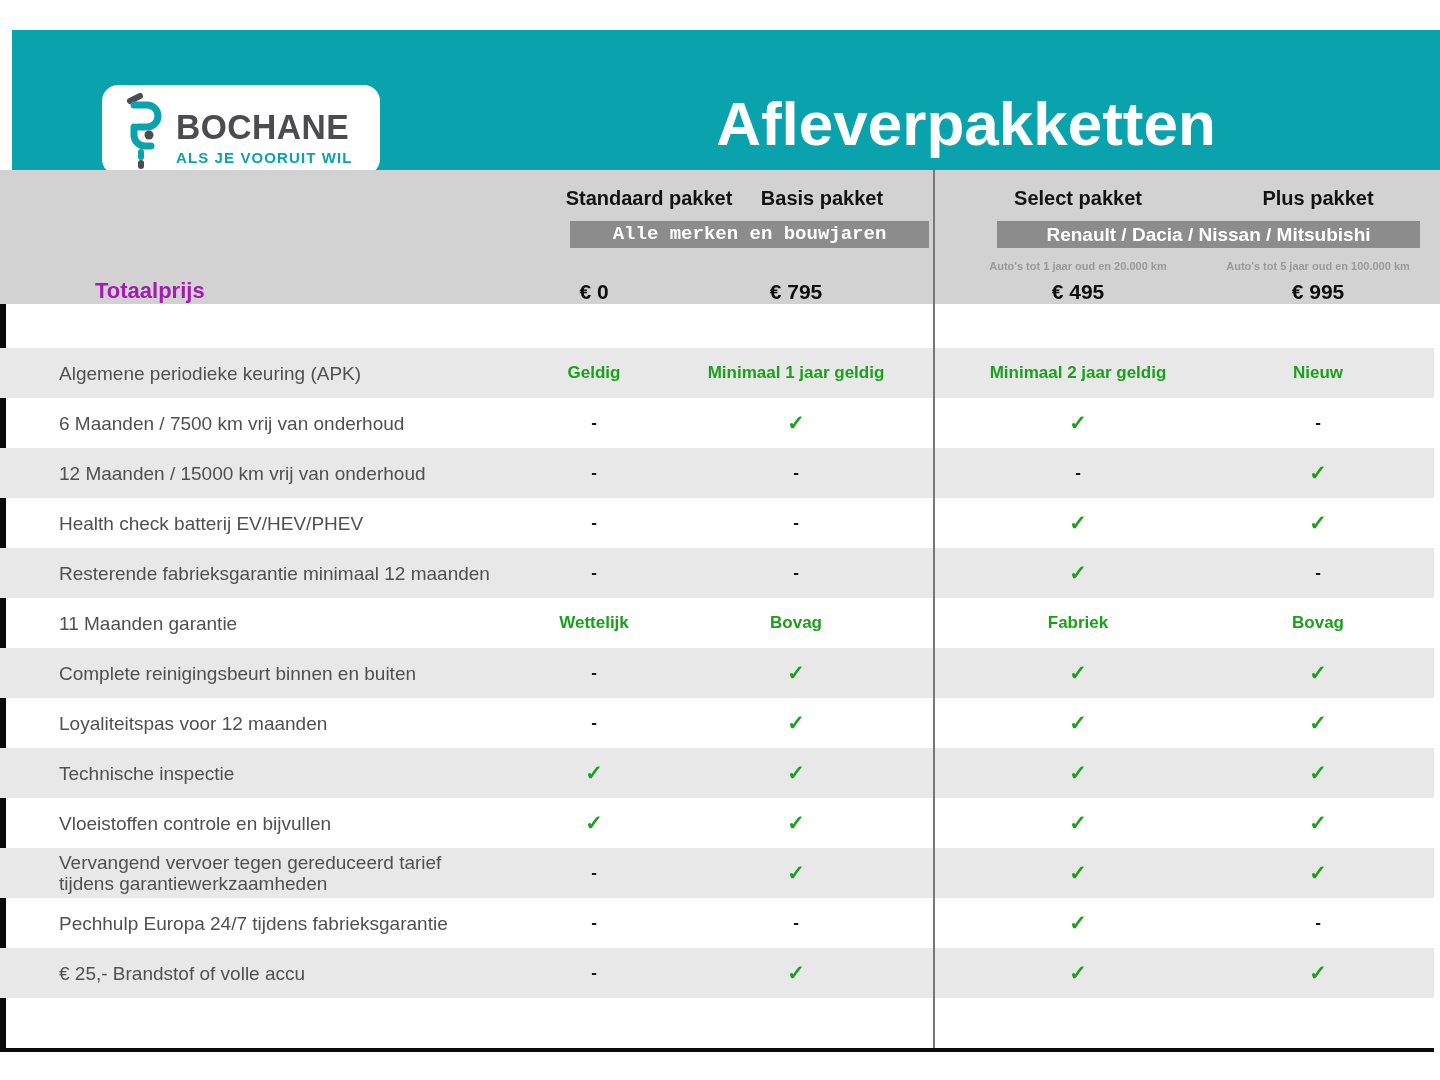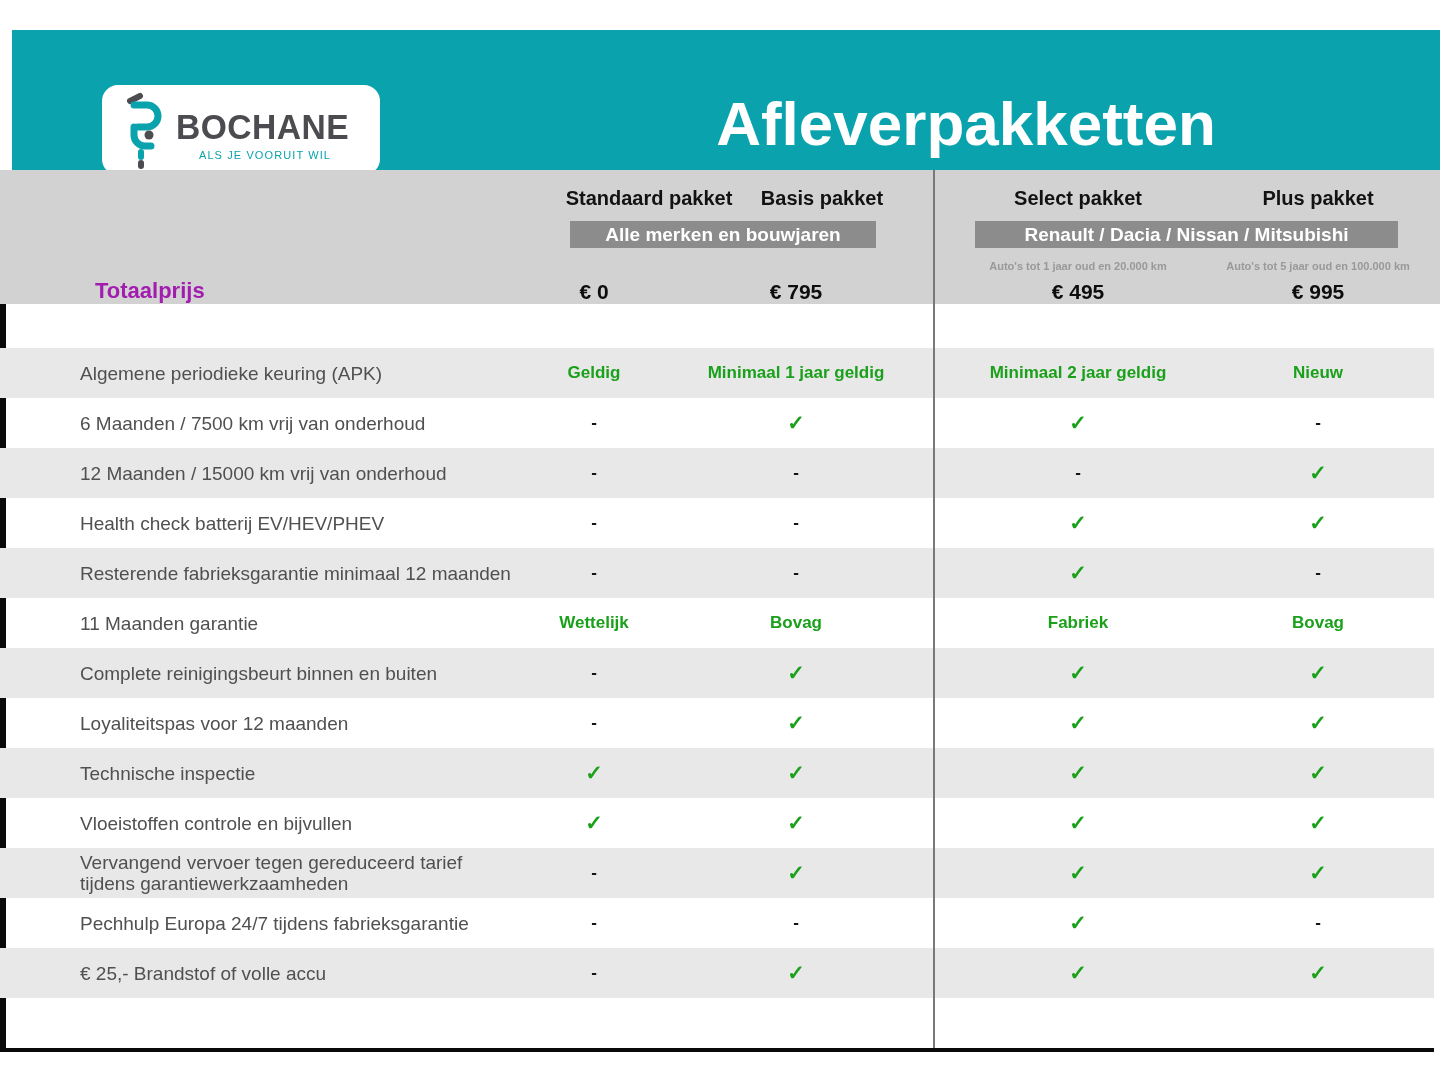--- a/index.html
+++ b/index.html
@@ -5,48 +5,48 @@
   html,body{margin:0;padding:0;background:#ffffff;}
   .page{position:relative;width:1440px;height:1080px;background:#ffffff;
         font-family:"Liberation Sans",sans-serif;overflow:hidden;}
 
   
   .topband{position:absolute;left:12px;top:30px;width:1434px;height:140px;background:#0AA3AD;}
   .logo{position:absolute;left:90px;top:55px;width:278px;height:90px;background:#ffffff;border-radius:16px;}
   .logo svg{position:absolute;left:24px;top:7px;}
   .brand{position:absolute;left:74px;top:22px;font-size:35px;font-weight:bold;color:#4B4B50;
          letter-spacing:0.5px;transform:scaleX(.96);transform-origin:left;}
-  .tagline{position:absolute;left:74px;top:64px;width:178px;text-align:center;font-size:11px;
-           font-weight:normal;color:#0AA3AD;letter-spacing:1.1px;}
+  .tagline{position:absolute;left:74px;top:64px;width:178px;text-align:left;font-size:15px;
+           font-weight:bold;color:#0AA3AD;letter-spacing:1.1px;}
   .title{position:absolute;left:954px;top:58px;transform:translateX(-50%);margin:0;
          font-size:62px;font-weight:bold;color:#ffffff;white-space:nowrap;text-align:right;}
 
   
   .headersec{position:absolute;left:0;top:170px;width:1434px;height:134px;background:#D2D2D2;padding-left:28px;}
   .pkg{position:absolute;top:17px;transform:translateX(-50%);font-size:20px;font-weight:bold;
        color:#121212;white-space:nowrap;}
   .pkg1{left:649px}.pkg2{left:822px}.pkg3{left:1078px}.pkg4{left:1318px}
   .band{position:absolute;top:51px;height:27px;background:#8C8C8C;color:#ffffff;font-size:19px;
         font-weight:bold;text-align:center;line-height:27px;}
-  .band1{left:570px;width:306px;}
-  .band2{left:975px;width:423px;}
+  .band1{left:570px;width:359px;font-family:Liberation Mono, monospace;}
+  .band2{left:997px;width:423px;}
   .note{position:absolute;top:90px;transform:translateX(-50%);font-size:11px;font-weight:bold;
         color:#999999;white-space:nowrap;}
   .note3{left:1078px}.note4{left:1318px}
   .tot-label{position:absolute;left:95px;top:108px;font-size:22px;font-weight:bold;color:#a21caf;}
   .price{position:absolute;top:110px;transform:translateX(-50%);font-size:21px;font-weight:bold;
          color:#0d0d0d;white-space:nowrap;}
   .price1{left:594px}.price2{left:796px}.price3{left:1078px}.price4{left:1318px}
 
   
   .leftbar{position:absolute;left:0;top:304px;width:6px;height:748px;background:#0a0a0a;z-index:0;}
   .rowswrap{position:absolute;left:0;top:348px;width:1434px;z-index:1;}
   .row{position:relative;height:50px;display:flex;align-items:center;}
   .row.gray{background:#E8E8E8;}
-  .label{box-sizing:border-box;padding-left:80px;width:540px;font-size:19px;line-height:21px;
+  .label{box-sizing:border-box;padding-left:59px;width:540px;font-size:19px;line-height:21px;
          color:#505050;white-space:pre-line;}
   .v{position:absolute;top:50%;transform:translate(-50%,-50%);white-space:nowrap;}
   .v.c1{left:594px}.v.c2{left:796px}.v.c3{left:1078px}.v.c4{left:1318px}
   .v.text{font-size:17px;font-weight:bold;color:#1AA01A;}
   .v.check{font-size:21px;font-weight:bold;color:#1AA01A;}
   .v.dash{font-size:17px;font-weight:bold;color:#141414;}
 
   .divider{position:absolute;left:933px;top:170px;width:2px;height:882px;background:#787878;z-index:2;}
   .bottomline{position:absolute;left:0;top:1048px;width:1434px;height:4px;background:#0a0a0a;z-index:2;}
 </style>

